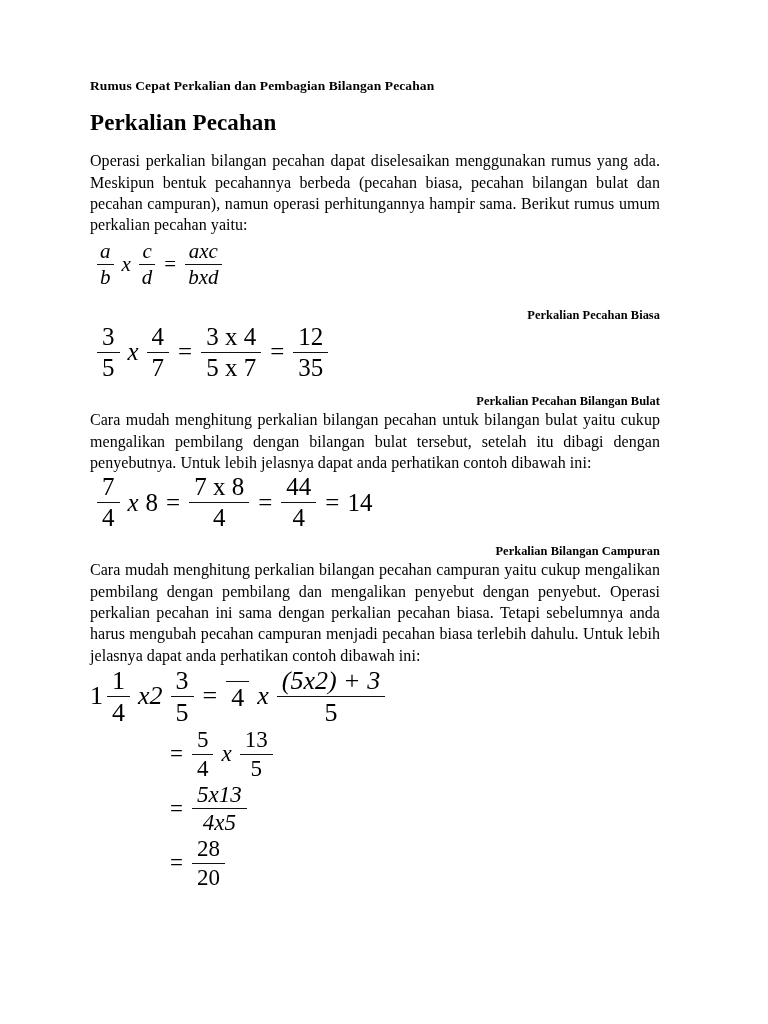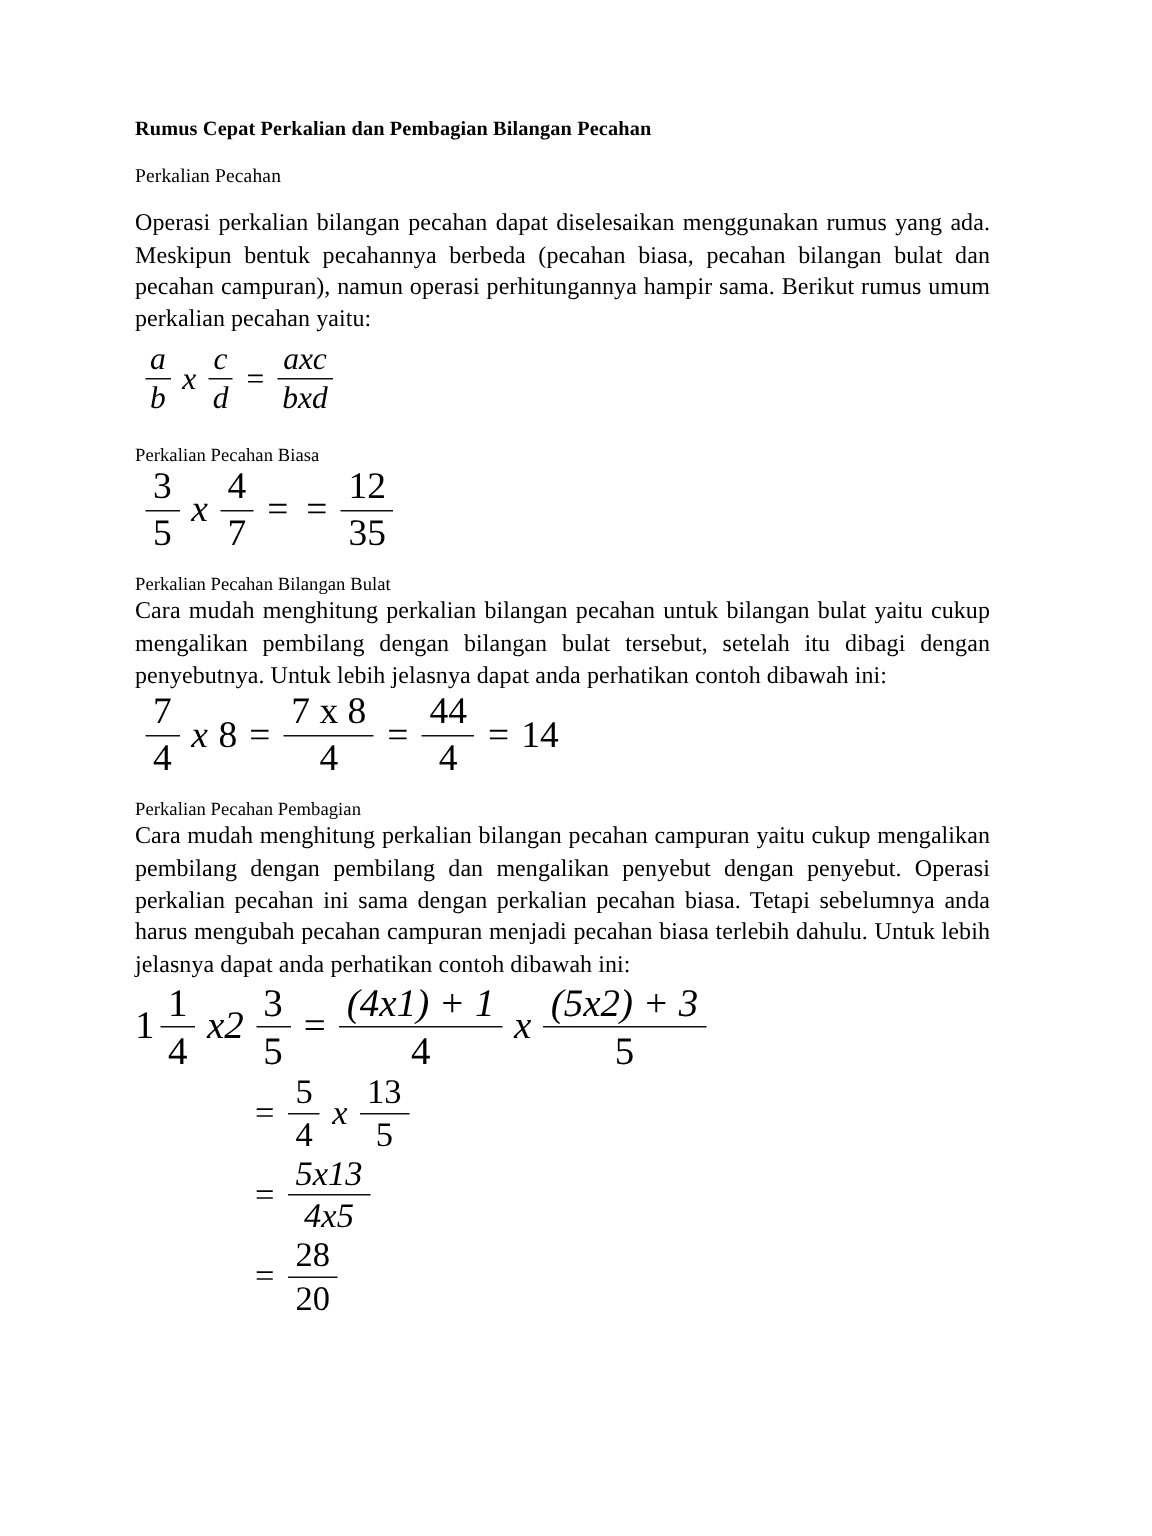--- a/index.html
+++ b/index.html
@@ -25,39 +25,40 @@
     padding: 78px 108px 0 90px;
   }
   .doc-title {
     font-size: 13.5px;
     font-weight: bold;
     line-height: 1.25;
     margin: 0 0 14px 0;
     letter-spacing: 0.1px;
   }
   .section-title {
-    font-size: 13px;
-    font-weight: normal;
+    font-size: 23px;
+    font-weight: bold;
     line-height: 1.2;
     margin: 0 0 14px 0;
     letter-spacing: 0.1px;
   }
   .body-text {
     font-size: 16px;
     line-height: 1.33;
     text-align: justify;
     margin: 0;
     letter-spacing: 0.05px;
   }
   .sub-head {
     font-size: 12.4px;
-    font-weight: normal;
+    font-weight: bold;
     line-height: 1.32;
     margin: 0;
     letter-spacing: 0.05px;
+    text-align: right;
   }
   .gap-sm { height: 11px; }
   .gap-md { height: 13px; }
   .gap-eq { height: 4px; }
 
   
   .eq {
     display: flex;
     align-items: center;
     font-family: "Liberation Serif", "DejaVu Serif", serif;
@@ -163,20 +164,25 @@
       <span class="bar"></span>
       <span class="den">5</span>
     </span>
     <span class="op">x</span>
     <span class="frac">
       <span class="num">4</span>
       <span class="bar"></span>
       <span class="den">7</span>
     </span>
     <span class="op-eq">=</span>
+    <span class="frac">
+      <span class="num">3 x 4</span>
+      <span class="bar"></span>
+      <span class="den">5 x 7</span>
+    </span>
     <span class="op-eq">=</span>
     <span class="frac">
       <span class="num">12</span>
       <span class="bar"></span>
       <span class="den">35</span>
     </span>
   </div>
 
   <div class="gap-sm"></div>
 
@@ -202,41 +208,40 @@
       <span class="num">44</span>
       <span class="bar"></span>
       <span class="den">4</span>
     </span>
     <span class="op-eq">=</span>
     <span class="term">14</span>
   </div>
 
   <div class="gap-sm"></div>
 
-  <h3 class="sub-head">Perkalian Pecahan Pembagian</h3>
+  <h3 class="sub-head">Perkalian Bilangan Campuran</h3>
   <p class="body-text">Cara mudah menghitung perkalian bilangan pecahan campuran yaitu cukup mengalikan pembilang dengan pembilang dan mengalikan penyebut dengan penyebut. Operasi perkalian pecahan ini sama dengan perkalian pecahan biasa. Tetapi sebelumnya anda harus mengubah pecahan campuran menjadi pecahan biasa terlebih dahulu. Untuk lebih jelasnya dapat anda perhatikan contoh dibawah ini:</p>
 
   <div class="eq eq-d">
     <span class="mixed">
       <span class="whole">1</span>
       <span class="frac">
         <span class="num">1</span>
         <span class="bar"></span>
         <span class="den">4</span>
       </span>
     </span>
     <span class="op">x2</span>
     <span class="frac">
       <span class="num">3</span>
       <span class="bar"></span>
       <span class="den">5</span>
     </span>
     <span class="op-eq">=</span>
     <span class="frac">
-      <span class="num italic">(4x1) + 1</span>
       <span class="bar"></span>
       <span class="den">4</span>
     </span>
     <span class="op">x</span>
     <span class="frac">
       <span class="num italic">(5x2) + 3</span>
       <span class="bar"></span>
       <span class="den">5</span>
     </span>
   </div>

